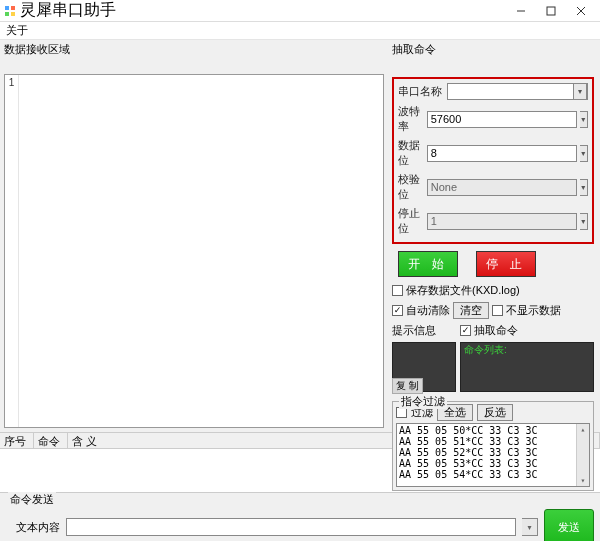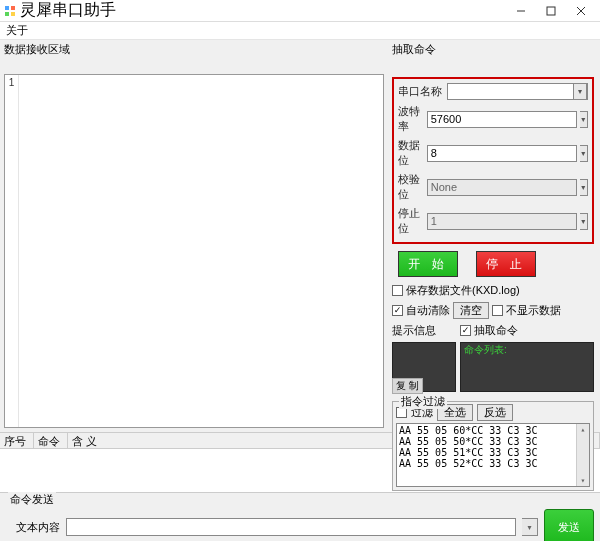--- a/index.html
+++ b/index.html
@@ -166,21 +166,21 @@
     </div>
 
     <div class="filter-box">
       <div class="filter-title">指令过滤</div>
       <div class="filter-ctrl">
         <span class="chk"></span>
         <span>过滤</span>
         <span class="small-btn">全选</span>
         <span class="small-btn">反选</span>
       </div>
-      <div class="filter-list"><div id="flist"><div>AA 55 05 60*CC 33 C3 3C</div><div>AA 55 05 50*CC 33 C3 3C</div><div>AA 55 05 51*CC 33 C3 3C</div><div>AA 55 05 52*CC 33 C3 3C</div></div><div class="scroll-stub"><span>▴</span><span>▾</span></div></div>
+      <div class="filter-list"><div id="flist"><div>AA 55 05 50*CC 33 C3 3C</div><div>AA 55 05 51*CC 33 C3 3C</div><div>AA 55 05 52*CC 33 C3 3C</div><div>AA 55 05 53*CC 33 C3 3C</div><div>AA 55 05 54*CC 33 C3 3C</div></div><div class="scroll-stub"><span>▴</span><span>▾</span></div></div>
     </div>
   </div>
 </div>
 
 <div class="middle-grid">
   <div class="grid-header">
     <div class="grid-col c1">序号</div>
     <div class="grid-col c2">命令</div>
     <div class="grid-col c3">含 义</div>
     <div class="grid-col c4">数值</div>

